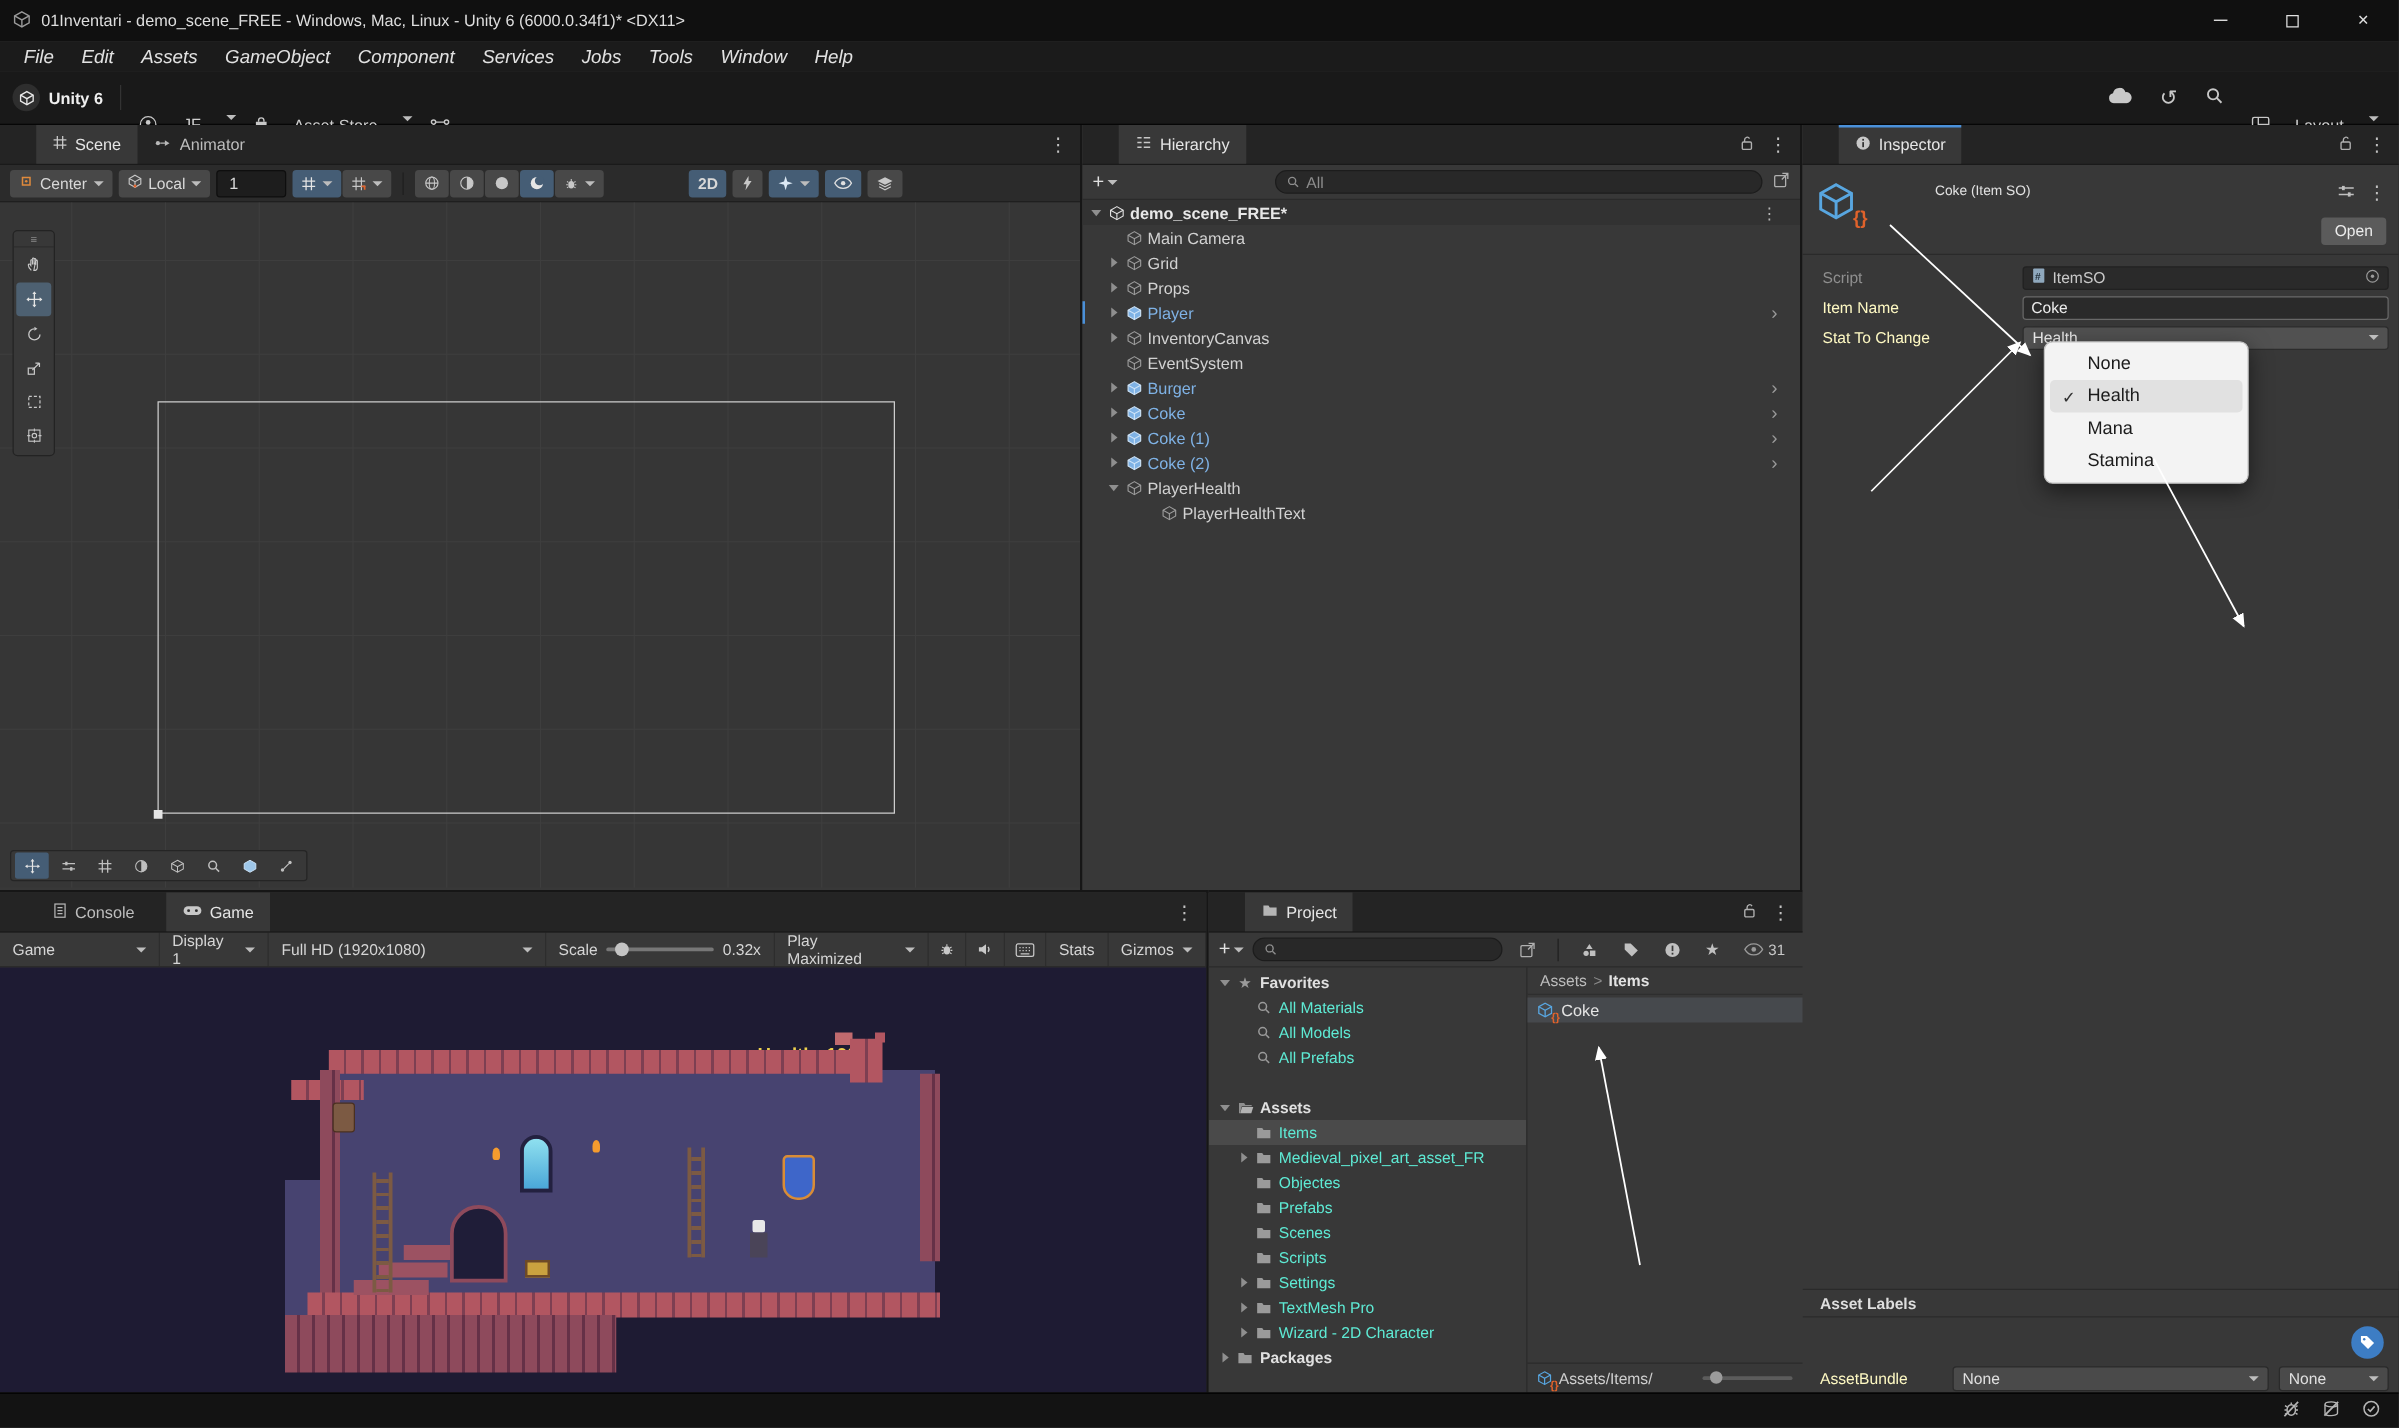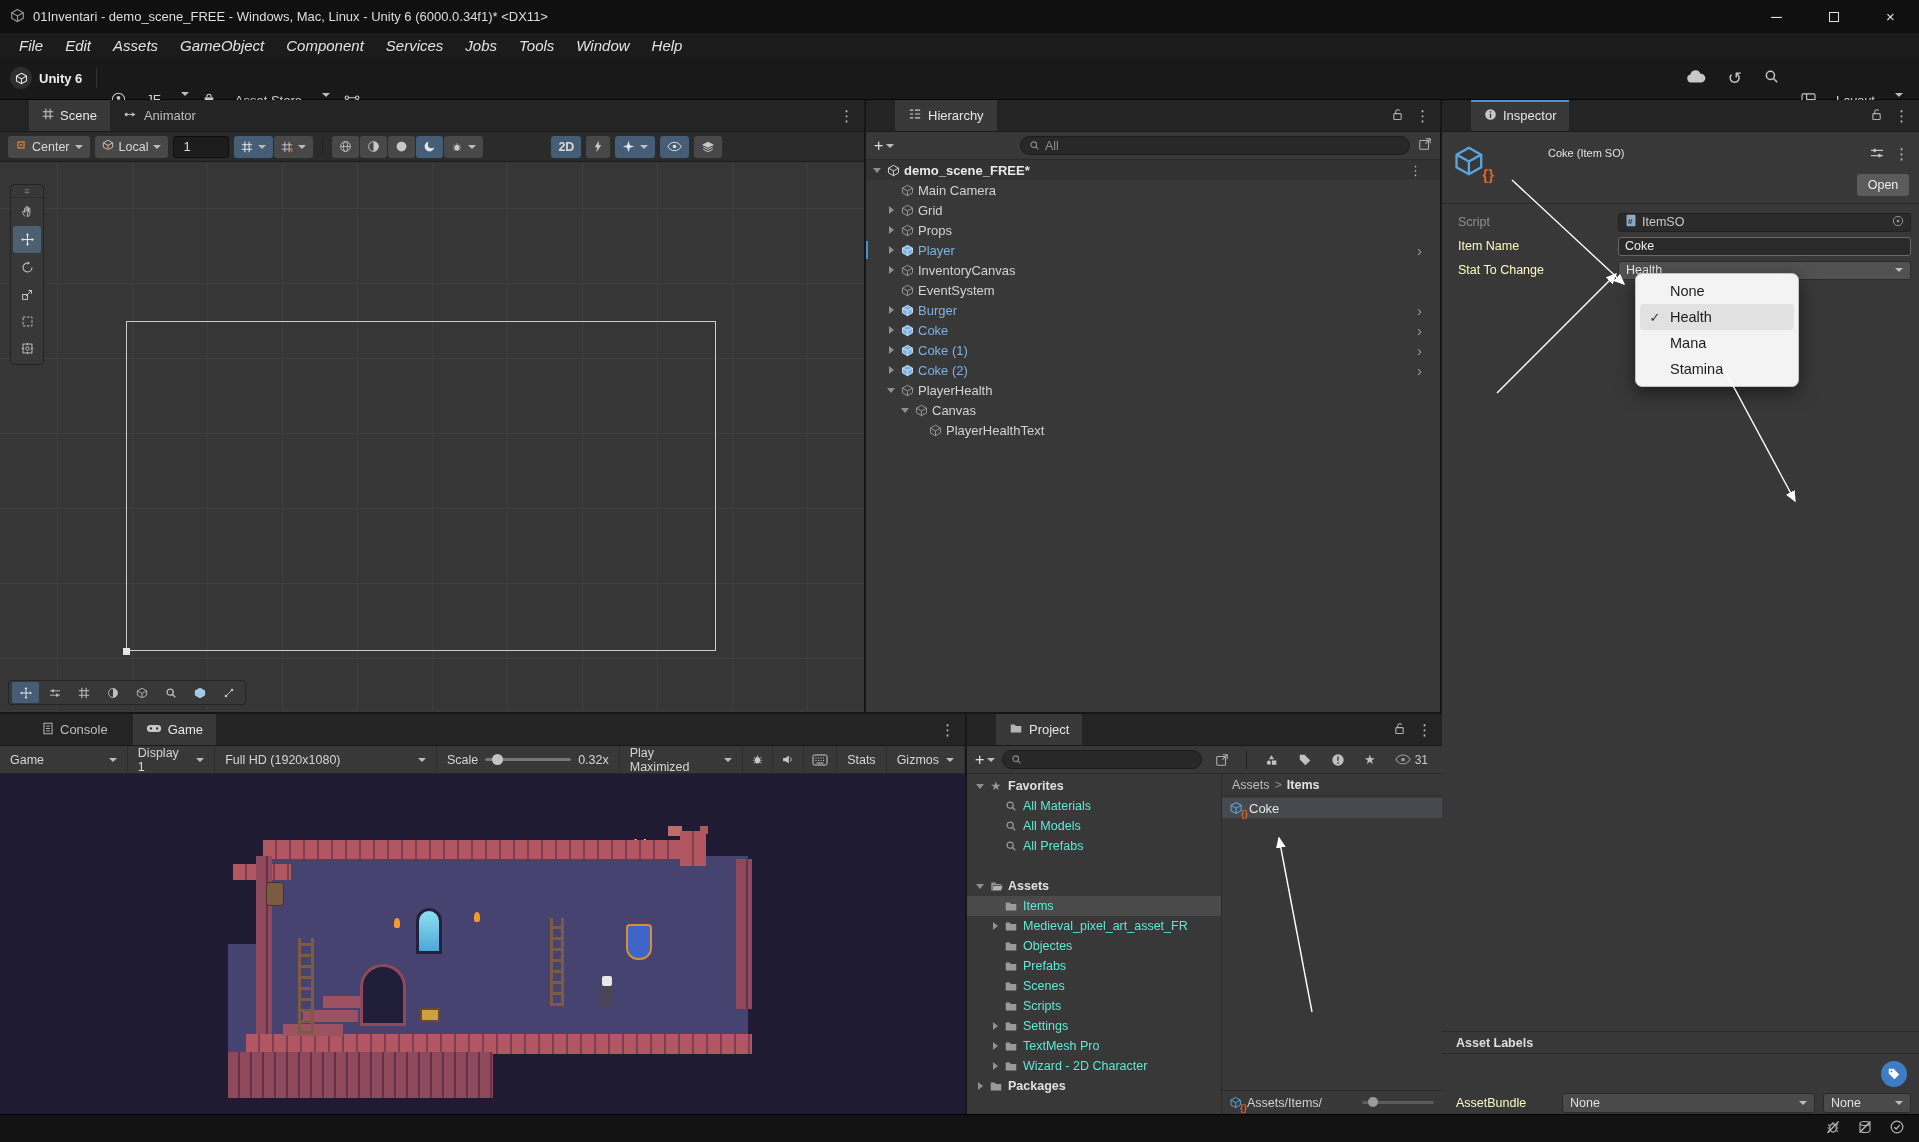--- a/index.html
+++ b/index.html
@@ -659,33 +659,20 @@
           <span class="arrow-cell">
             <span class="tri-d"></span>
           </span>
           <span class="icon-cell">
             <svg width="13" height="13" viewBox="0 0 16 16">
               <path d="M8 1.6 14.2 5.1v5.8L8 14.4 1.8 10.9V5.1Z" fill="none" stroke="#9d9d9d" stroke-width="1.1" stroke-linejoin="round"></path>
               <path d="M1.8 5.1 8 8.5l6.2-3.4M8 8.5v5.9" fill="none" stroke="#9d9d9d" stroke-width="1.1"></path>
             </svg>
           </span>
           <span class="h-label">PlayerHealth</span>
-        </div>
-        <div class="h-row">
-          <span style="width: 32px; flex: 0 0 32px;"></span>
-          <span class="arrow-cell">
-            <span class="tri-d"></span>
-          </span>
-          <span class="icon-cell">
-            <svg width="13" height="13" viewBox="0 0 16 16">
-              <path d="M8 1.6 14.2 5.1v5.8L8 14.4 1.8 10.9V5.1Z" fill="none" stroke="#9d9d9d" stroke-width="1.1" stroke-linejoin="round"></path>
-              <path d="M1.8 5.1 8 8.5l6.2-3.4M8 8.5v5.9" fill="none" stroke="#9d9d9d" stroke-width="1.1"></path>
-            </svg>
-          </span>
-          <span class="h-label">Canvas</span>
         </div>
         <div class="h-row">
           <span style="width: 46px; flex: 0 0 46px;"></span>
           <span class="arrow-cell"></span>
           <span class="icon-cell">
             <svg width="13" height="13" viewBox="0 0 16 16">
               <path d="M8 1.6 14.2 5.1v5.8L8 14.4 1.8 10.9V5.1Z" fill="none" stroke="#9d9d9d" stroke-width="1.1" stroke-linejoin="round"></path>
               <path d="M1.8 5.1 8 8.5l6.2-3.4M8 8.5v5.9" fill="none" stroke="#9d9d9d" stroke-width="1.1"></path>
             </svg>
           </span>

